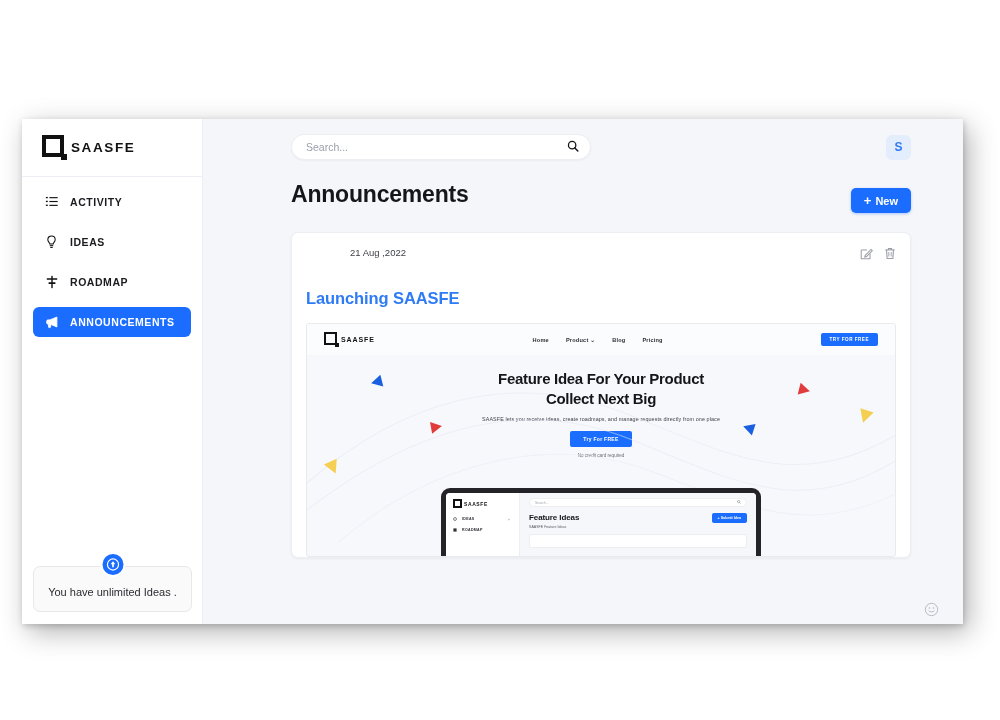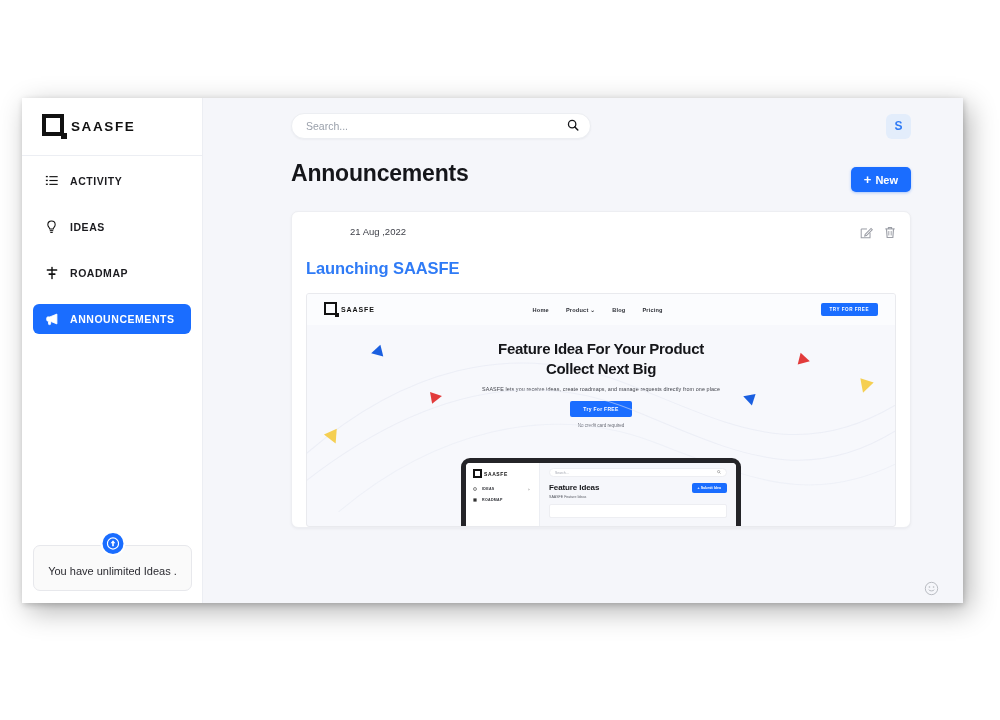--- a/index.html
+++ b/index.html
@@ -13,21 +13,21 @@
   body {
     background: #ffffff;
     font-family: "Liberation Sans", sans-serif;
     -webkit-font-smoothing: antialiased;
   }
 
   
   .app-window {
     position: absolute;
     left: 22px;
-    top: 98px;
+    top: 119px;
     width: 941px;
     height: 505px;
     background: #1d4ed8;
     display: flex;
     overflow: hidden;
     box-shadow: 6px 8px 26px rgba(0,0,0,0.30), 1px 2px 6px rgba(0,0,0,0.18);
   }
 
   
   .sidebar {
@@ -71,21 +71,21 @@
     font-weight: bold;
     letter-spacing: 1.6px;
     color: #111111;
     margin-left: 3px;
   }
 
   .nav {
     padding: 10px 11px 0 11px;
     display: flex;
     flex-direction: column;
-    gap: 16px;
+    gap: 10px;
   }
   .nav-item {
     display: flex;
     align-items: center;
     height: 30px;
     padding: 0 11px;
     border-radius: 6px;
     cursor: pointer;
     color: #1b1b1f;
     position: relative;
@@ -268,21 +268,21 @@
     height: 13px;
     cursor: pointer;
     display: flex;
     align-items: center;
     justify-content: center;
   }
   .card-title {
     font-size: 16.5px;
     font-weight: bold;
     color: #2f7bf6;
-    margin-top: 20px;
+    margin-top: 29px;
     letter-spacing: -0.1px;
   }
   .card-desc {
     font-size: 11.5px;
     color: #4b4d55;
     margin-top: 11px;
   }
 
   
   .embed {
@@ -434,21 +434,21 @@
     z-index: 1;
     opacity: 0.55;
   }
 
   
   .device {
     position: absolute;
     left: 50%;
     transform: translateX(-50%);
     bottom: -6px;
-    width: 280px;
+    width: 320px;
     height: 74px;
     background: #242428;
     border-radius: 9px 9px 0 0;
     padding: 5px 5px 0 5px;
     z-index: 4;
   }
   .device-screen {
     width: 100%;
     height: 100%;
     background: #ffffff;

